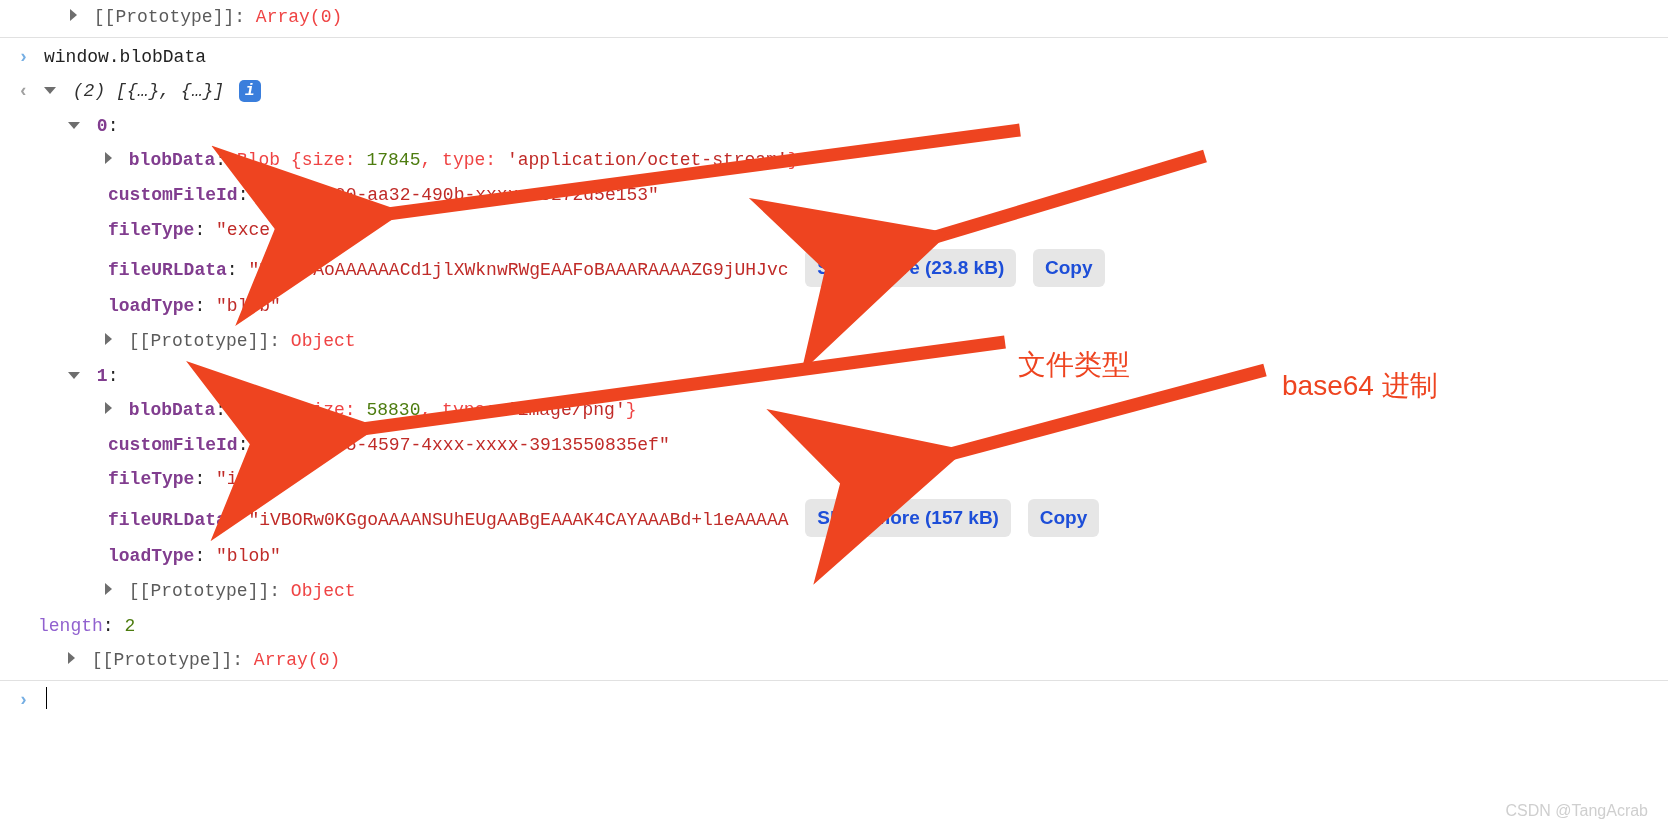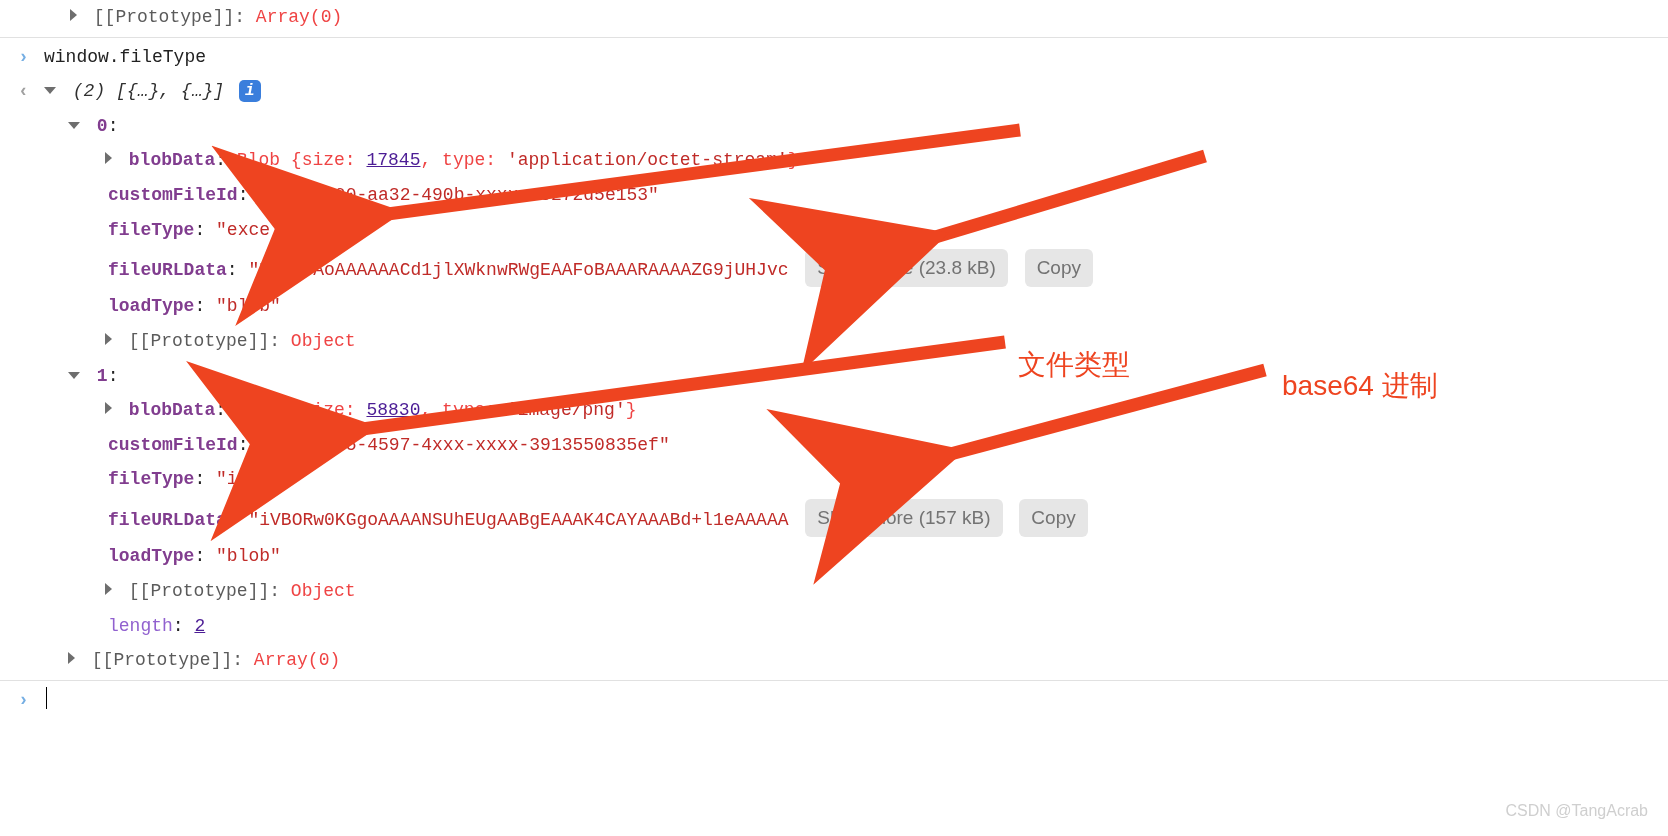--- a/index.html
+++ b/index.html
@@ -55,21 +55,21 @@
     width: 18px;
     color: #a0a0a0;
     font-weight: 600;
     position: absolute;
     left: 18px;
   }
   .italic { font-style: italic; color: #303030; }
   .dim { color: #5b5b5b; text-align: right; }
   .key { color: #813d8f; font-weight: 600; }
   .len { color: #9161cf; }
-  .num { color: #4c1d95; text-decoration: underline; }
+  .num { color: #4d7c0f; }
   .str { color: #c02b28; }
   .fn { color: #ef4444; }
   .info-badge {
     display: inline-block;
     background: #3a7edc;
     color: #fff;
     font-style: italic;
     font-weight: 700;
     border-radius: 5px;
     width: 22px; height: 22px;
@@ -79,24 +79,25 @@
     vertical-align: 1px;
     margin-left: 4px;
   }
   .btn {
     display: inline-block;
     background: #e6e6e6;
     border-radius: 6px;
     padding: 3px 12px;
     font-family: -apple-system, Arial, sans-serif;
     font-size: 19px;
-    color: #737373;
+    color: #1d4ed8;
     margin-left: 6px;
     vertical-align: 1px;
     cursor: pointer;
+    font-weight: bold;
   }
   .cursor {
     display: inline-block;
     width: 1px; height: 22px;
     background: #000;
     vertical-align: -4px;
     margin-left: 2px;
   }
   .rel { position: relative; }
   .watermark {
@@ -127,21 +128,21 @@
 <div class="line row-top">
   <span class="tri"></span>
   <span class="dim">[[Prototype]]</span><span class="dim">: </span>
   <span class="fn">Array(0)</span>
 </div>
 
 <div class="hr"></div>
 
 <div class="line row-input rel">
   <span class="prompt-in">›</span>
-  <span>window.fileType</span>
+  <span>window.blobData</span>
 </div>
 
 <div class="line row-result rel">
   <span class="prompt-out">‹</span>
   <span class="tri down"></span>
   <span class="italic">(2) [{…}, {…}]</span>
   <span class="info-badge">i</span>
 </div>
 
 <div class="line row-1">
@@ -203,21 +204,21 @@
 <div class="line row-3">
   <span class="key">loadType</span><span>: </span>
   <span class="str">"blob"</span>
 </div>
 <div class="line row-2">
   <span class="tri"></span>
   <span class="dim">[[Prototype]]</span><span class="dim">: </span>
   <span class="fn">Object</span>
 </div>
 
-<div class="line" style="padding-left:108px">
+<div class="line" style="padding-left:38px">
   <span class="len">length</span><span>: </span>
   <span class="num">2</span>
 </div>
 
 <div class="line row-1">
   <span class="tri"></span>
   <span class="dim">[[Prototype]]</span><span class="dim">: </span>
   <span class="fn">Array(0)</span>
 </div>
 

